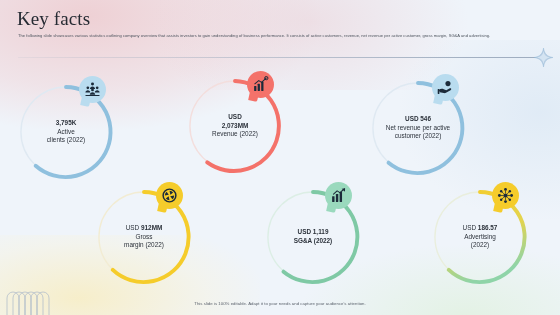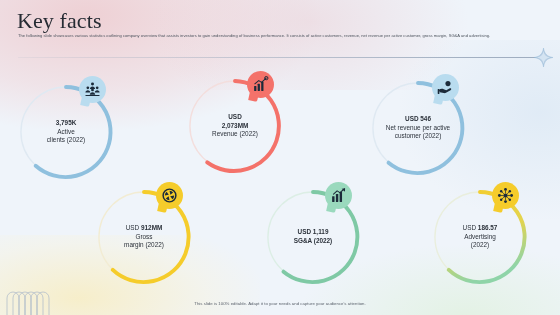--- a/index.html
+++ b/index.html
@@ -49,21 +49,21 @@
     left: 400px; top: 40px;
     width: 200px; height: 180px;
     background: radial-gradient(ellipse at 70% 40%, rgba(214,229,243,0.6) 0%, rgba(239,244,250,0) 72%);
   }
 
   
   .title {
     position: absolute;
     left: 17px; top: 8px;
     font-family: "Liberation Serif", serif;
-    font-size: 22px;
+    font-size: 19px;
     color: #262b33;
     letter-spacing: 0.1px;
   }
   .subtitle {
     position: absolute;
     left: 18px; top: 33px;
     width: 520px;
     font-size: 4.1px;
     line-height: 6.2px;
     color: #4c535d;

